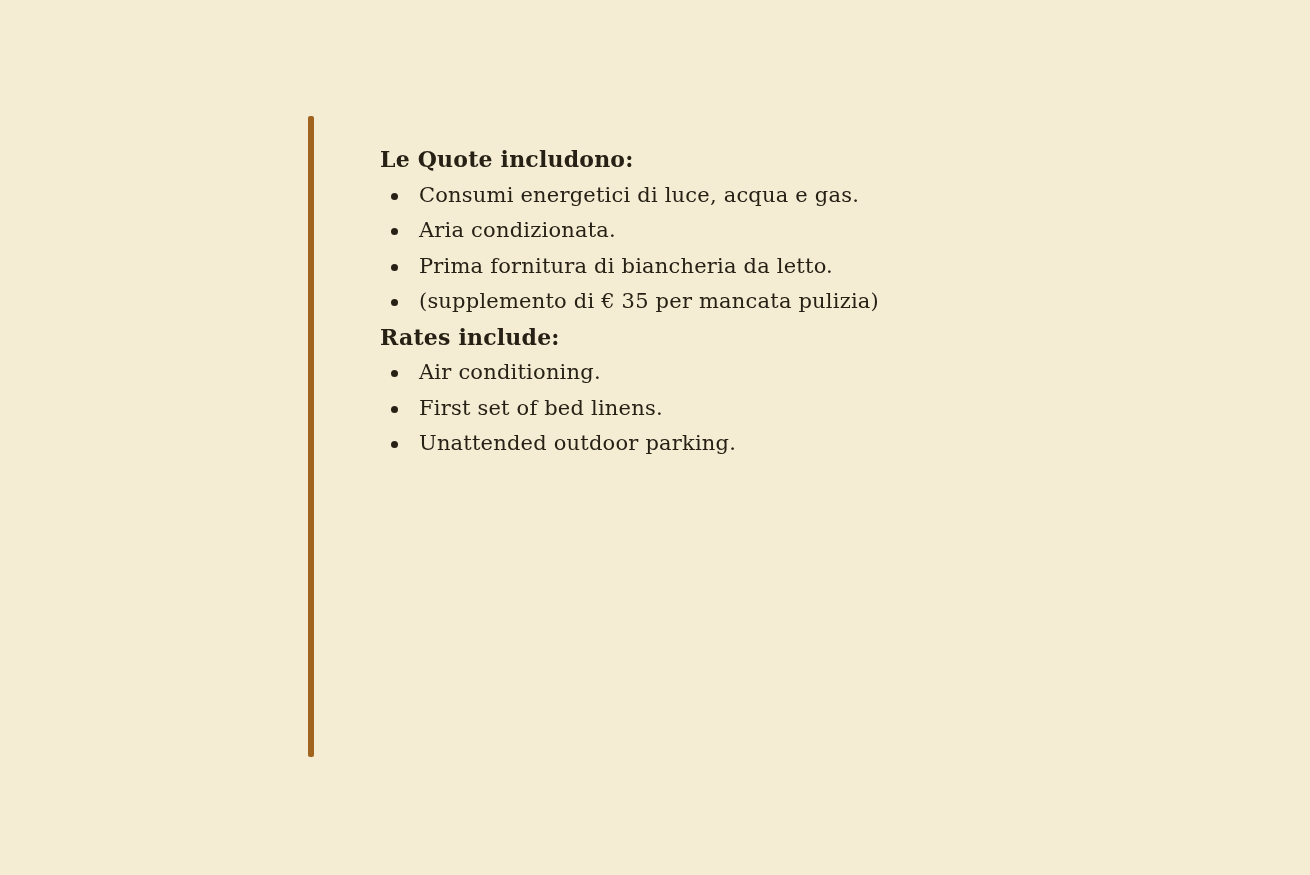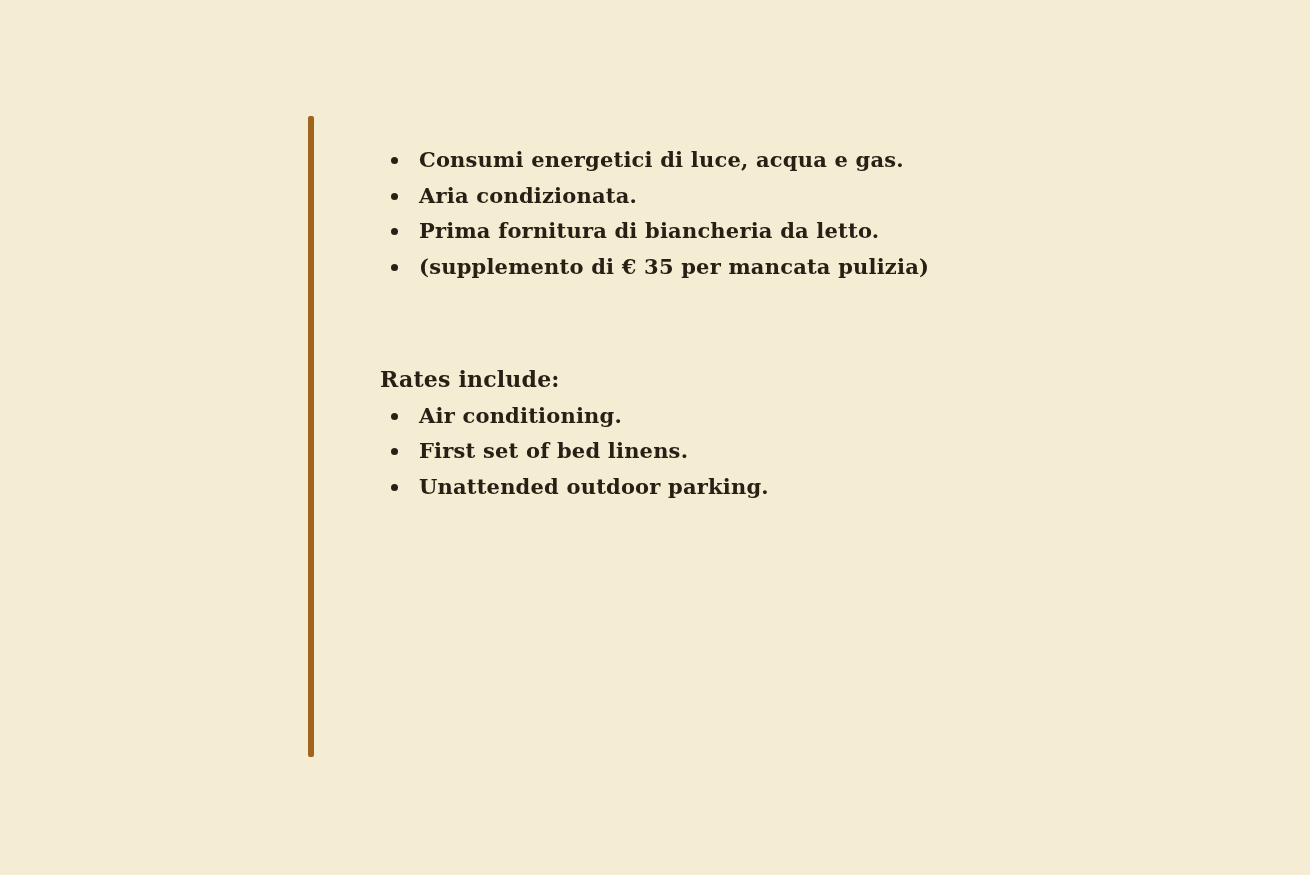--- a/index.html
+++ b/index.html
@@ -29,27 +29,26 @@
     width: 620px;
   }
   .section h2 {
     margin: 0;
     font-size: 22px;
     font-weight: 700;
     line-height: 35.5px;
     letter-spacing: 0.2px;
     white-space: nowrap;
   }
-  .section + .section { margin-top: 78px; }
+  .section + .section { }
   .section ul {
     margin: 0;
     padding: 0;
     list-style: none;
     font-size: 21px;
-    font-weight: bold;
   }
   .section li {
     position: relative;
     padding-left: 39px;
     line-height: 35.5px;
     letter-spacing: 0.2px;
   }
   .section li::before {
     content: "";
     position: absolute;
@@ -62,20 +61,21 @@
   }
   .line { display: block; white-space: nowrap; }
 </style>
 </head>
 <body>
 
 <div class="accent-rule"></div>
 
 <main class="content">
   <section class="section">
+    <h2>Le Quote includono:</h2>
     <ul>
         <li>
           <span class="line">Consumi energetici di luce, acqua e gas.</span>
         </li>
         <li>
           <span class="line">Aria condizionata.</span>
         </li>
         <li>
           <span class="line">Prima fornitura di biancheria da letto.</span>
         </li>

